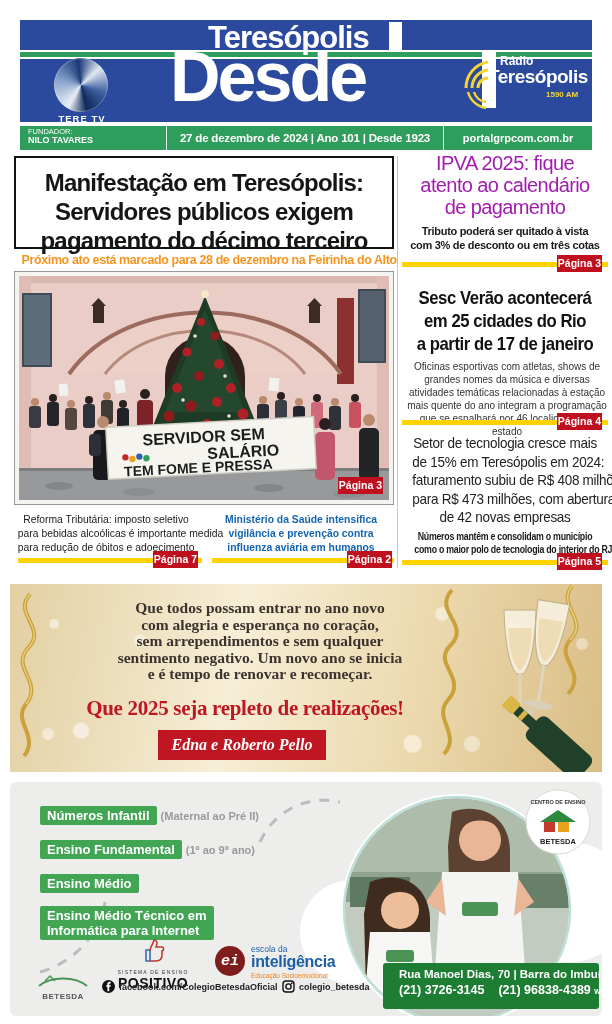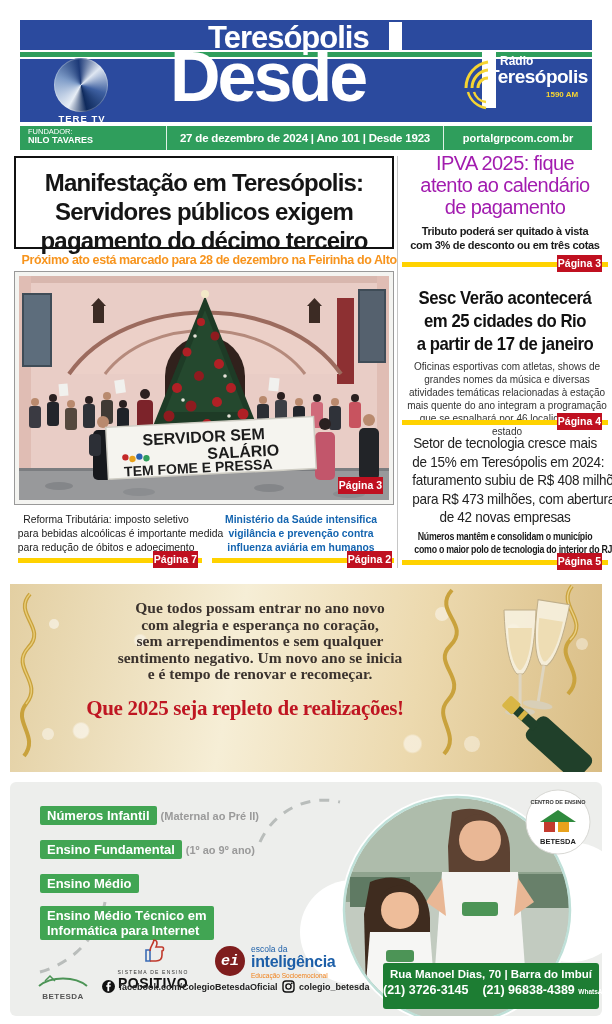--- a/index.html
+++ b/index.html
@@ -114,21 +114,21 @@
   .ei-circle{position:absolute;left:0;top:4px;width:30px;height:30px;border-radius:50%;background:#7f1d1d;
       color:#fff;display:flex;align-items:center;justify-content:center;
       font-family:Liberation Mono, monospace;font-style:italic;font-weight:bold;font-size:15px;}
   .ei-l1{position:absolute;left:36px;top:2px;font-size:8.5px;color:#1d5fa8;}
   .ei-l2{position:absolute;left:36px;top:11px;font-size:16px;font-weight:bold;color:#1d5fa8;letter-spacing:-0.3px;}
   .ei-l3{position:absolute;left:36px;top:30px;font-size:6.5px;color:#f08019;}
   .social{position:absolute;top:198px;display:flex;align-items:center;gap:4px;
       font-size:9px;font-weight:bold;color:#222;}
   .fb-row{left:92px;} .ig-row{left:272px;}
   .addr-box{position:absolute;left:373px;top:181px;width:216px;height:46px;background:#1d7d33;
-      border-radius:3px;color:#fff;text-align:center;padding-top:5px;box-sizing:border-box;}
+      border-radius:3px;color:#fff;text-align:center;padding-top:5px;box-sizing:border-box;padding-left:16px;}
   .addr-l1{font-size:11.5px;font-weight:bold;white-space:nowrap;}
   .addr-l2{font-size:12.5px;font-weight:bold;margin-top:3px;white-space:nowrap;}
   .addr-l2 .wa{font-size:6.5px;font-weight:bold;}
   .school-art{position:absolute;left:0;top:0;}
 </style>
 </head>
 <body>
 
 <div class="page">
 
@@ -374,20 +374,23 @@
       <circle cx="38" cy="150" r="6" fill="rgba(255,255,255,.45)"></circle>
     </svg>
     <div class="ny-msg">
       <div class="nowrap">Que todos possam entrar no ano novo</div>
       <div class="nowrap">com alegria e esperança no coração,</div>
       <div class="nowrap">sem arrependimentos e sem qualquer</div>
       <div class="nowrap">sentimento negativo. Um novo ano se inicia</div>
       <div class="nowrap">e é tempo de renovar e recomeçar.</div>
     </div>
     <div class="ny-highlight">Que 2025 seja repleto de realizações!</div>
+    <div class="ny-sign">
+      <span>Edna e Roberto Pello</span>
+    </div>
     <svg class="ny-art" width="190" height="188" viewBox="0 0 190 188">
       <circle cx="30" cy="30" r="7" fill="rgba(255,255,255,.45)"></circle>
       <circle cx="60" cy="160" r="8" fill="rgba(255,255,255,.4)"></circle>
       <circle cx="170" cy="60" r="6" fill="rgba(255,255,255,.4)"></circle>
       <path d="M40,6 C20,28 60,40 38,62 C20,80 56,94 36,116 C20,134 50,150 32,170" fill="none" stroke="#c9a23c" stroke-width="4"></path>
       <path d="M160,2 C144,22 178,36 158,56 C142,74 176,88 156,110" fill="none" stroke="#caa33e" stroke-width="4"></path>
       <path d="M160,2 C144,22 178,36 158,56" fill="none" stroke="#ead085" stroke-width="1.4"></path>
       <g>
         <path d="M92,26 C93,58 97,82 105,90 L111,90 C119,82 123,58 124,26 Z" fill="rgba(248,243,228,.85)" stroke="#bfae8a" stroke-width="1"></path>
         <path d="M96,44 C97,66 101,80 107,86 L109,86 C115,80 119,66 120,44 Z" fill="#eeddb4"></path>

